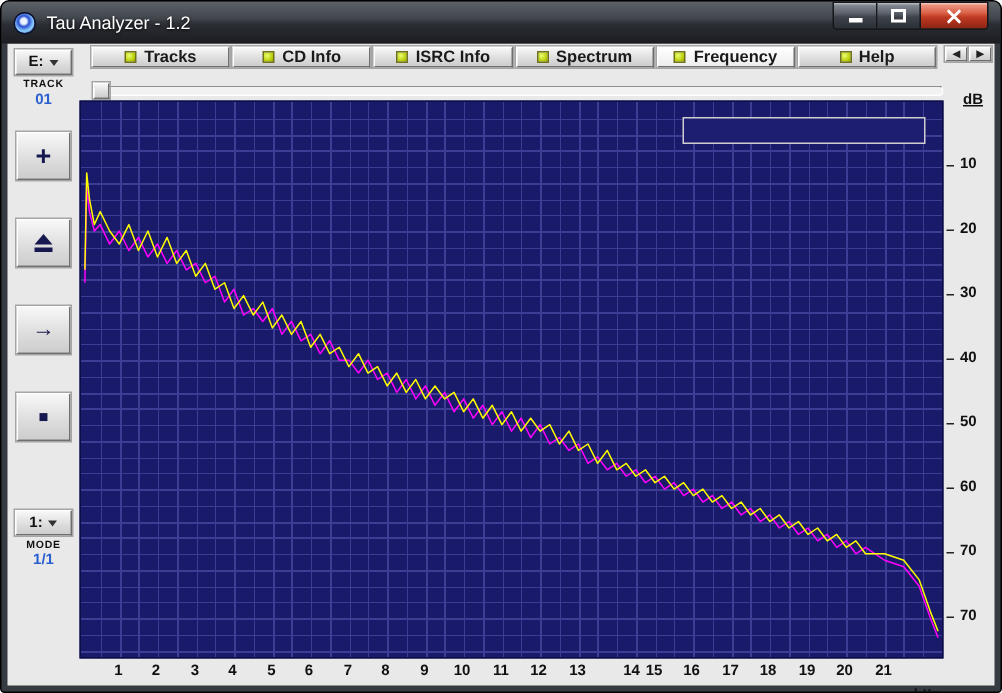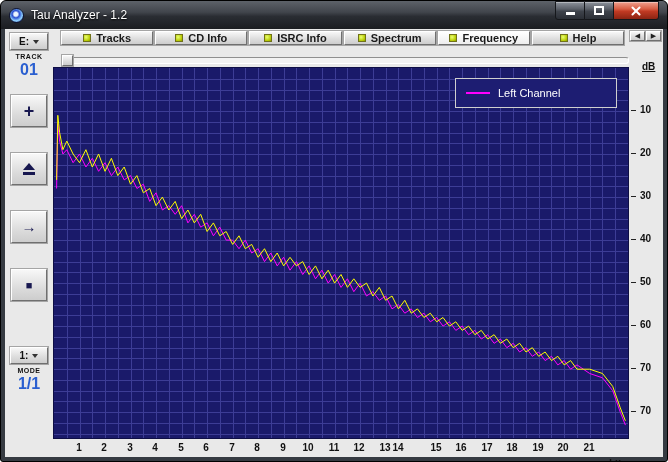--- a/index.html
+++ b/index.html
@@ -68,21 +68,21 @@
     border-top-color:#ffffff; border-left-color:#ffffff;
     box-shadow:0 0 0 1px #a5a5a5;
   }
   .dd-btn{
     width:38px; height:17px; margin-top:4px;
     display:flex; align-items:center; justify-content:center; gap:4px;
     font-size:10px; font-weight:bold; color:#111;
   }
   .dd-arrow{ width:0; height:0; border-left:3px solid transparent; border-right:3px solid transparent; border-top:4px solid #333; }
   .small-label{ font-size:7px; font-weight:bold; letter-spacing:.5px; color:#111; margin-top:3px; }
-  .big-value{ font-size:16px; font-weight:bold; color:#2a5fd0; margin-top:1px; }
+  .big-value{ font-size:10px; font-weight:bold; color:#2a5fd0; margin-top:1px; }
   .ctrl-btn{
     width:36px; height:32px; margin-top:26px;
     display:flex; align-items:center; justify-content:center;
   }
   .ctrl-btn.first{ margin-top:16px; }
   .icon-plus{ font-size:18px; font-weight:bold; color:#181850; line-height:14px; }
   .icon-arrow{ font-size:15px; font-weight:bold; color:#181850; line-height:14px; }
   .icon-stop{ font-size:11px; color:#181850; line-height:12px; }
   .eject-icon{ display:flex; flex-direction:column; align-items:center; gap:2px; }
   .eject-tri{ width:0; height:0; border-left:6px solid transparent; border-right:6px solid transparent; border-bottom:7px solid #181850; }
@@ -247,24 +247,20 @@
       </div>
 
       <div class="chart-row">
         <div class="chart">
             <svg width="574" height="370" style="display: block;">
               <path d="M13.5 0 V370 M26.5 0 V370 M38.5 0 V370 M51.5 0 V370 M64.5 0 V370 M77.5 0 V370 M89.5 0 V370 M102.5 0 V370 M115.5 0 V370 M128.5 0 V370 M140.5 0 V370 M153.5 0 V370 M166.5 0 V370 M179.5 0 V370 M191.5 0 V370 M204.5 0 V370 M217.5 0 V370 M230.5 0 V370 M242.5 0 V370 M255.5 0 V370 M268.5 0 V370 M281.5 0 V370 M293.5 0 V370 M306.5 0 V370 M319.5 0 V370 M332.5 0 V370 M344.5 0 V370 M357.5 0 V370 M370.5 0 V370 M383.5 0 V370 M395.5 0 V370 M408.5 0 V370 M421.5 0 V370 M434.5 0 V370 M446.5 0 V370 M459.5 0 V370 M472.5 0 V370 M485.5 0 V370 M497.5 0 V370 M510.5 0 V370 M523.5 0 V370 M536.5 0 V370 M548.5 0 V370 M561.5 0 V370 M0 11.5 H574 M0 22.5 H574 M0 32.5 H574 M0 43.5 H574 M0 54.5 H574 M0 65.5 H574 M0 75.5 H574 M0 86.5 H574 M0 97.5 H574 M0 108.5 H574 M0 118.5 H574 M0 129.5 H574 M0 140.5 H574 M0 151.5 H574 M0 161.5 H574 M0 172.5 H574 M0 183.5 H574 M0 194.5 H574 M0 204.5 H574 M0 215.5 H574 M0 226.5 H574 M0 237.5 H574 M0 247.5 H574 M0 258.5 H574 M0 269.5 H574 M0 280.5 H574 M0 290.5 H574 M0 301.5 H574 M0 312.5 H574 M0 323.5 H574 M0 333.5 H574 M0 344.5 H574 M0 355.5 H574 M0 366.5 H574 " stroke="#3d3d96" stroke-width="1" fill="none" shape-rendering="crispEdges"></path>
               <polyline points="2.6,120.5 3.8,55.9 5.6,73.1 8.9,86.0 12.8,81.7 19.1,94.7 25.5,86.0 31.9,99.0 38.3,90.3 44.6,103.3 51.0,94.7 57.4,107.6 63.8,99.0 70.2,111.9 76.5,107.6 82.9,120.5 89.3,116.2 95.7,133.4 102.0,124.8 108.4,142.0 114.8,137.7 121.2,146.3 127.6,137.7 133.9,154.9 140.3,146.3 146.7,159.2 153.1,154.9 159.4,167.8 165.8,159.2 172.2,172.1 178.6,172.1 185.0,180.7 191.3,172.1 197.7,185.0 204.1,180.7 210.5,193.6 216.8,185.0 223.2,197.9 229.6,189.3 236.0,202.2 242.4,193.6 248.7,206.5 255.1,197.9 261.5,210.8 267.9,202.2 274.2,215.1 280.6,206.5 287.0,219.4 293.4,210.8 299.8,223.7 306.1,215.1 312.5,228.0 318.9,223.7 325.3,232.3 331.6,228.0 338.0,240.9 344.4,236.6 350.8,245.2 357.2,240.9 363.5,249.5 369.9,245.2 376.3,253.8 382.7,249.5 389.0,258.1 395.4,253.8 401.8,262.4 408.2,258.1 414.6,266.7 420.9,262.4 427.3,271.0 433.7,266.7 440.1,275.3 446.4,271.0 452.8,279.7 459.2,275.3 465.6,284.0 472.0,279.7 478.3,288.3 484.7,284.0 491.1,292.6 497.5,288.3 503.8,296.9 510.2,292.6 516.6,301.2 523.0,296.9 535.7,305.5 548.5,309.8 558.7,322.7 566.3,344.2 571.4,357.1" fill="none" stroke="#ff00ff" stroke-width="1" stroke-linejoin="round"></polyline>
               <polyline points="2.6,111.9 3.8,47.3 5.6,64.5 8.9,81.7 12.8,73.1 19.1,86.0 25.5,94.7 31.9,81.7 38.3,99.0 44.6,86.0 51.0,103.3 57.4,90.3 63.8,107.6 70.2,99.0 76.5,116.2 82.9,107.6 89.3,124.8 95.7,120.5 102.0,137.7 108.4,129.1 114.8,142.0 121.2,133.4 127.6,150.6 133.9,142.0 140.3,154.9 146.7,146.3 153.1,163.5 159.4,154.9 165.8,167.8 172.2,163.5 178.6,176.4 185.0,167.8 191.3,180.7 197.7,176.4 204.1,189.3 210.5,180.7 216.8,193.6 223.2,185.0 229.6,197.9 236.0,189.3 242.4,197.9 248.7,193.6 255.1,206.5 261.5,197.9 267.9,210.8 274.2,202.2 280.6,215.1 287.0,206.5 293.4,219.4 299.8,210.8 306.1,219.4 312.5,215.1 318.9,228.0 325.3,219.4 331.6,232.3 338.0,228.0 344.4,240.9 350.8,232.3 357.2,245.2 363.5,240.9 369.9,249.5 376.3,245.2 382.7,253.8 389.0,249.5 395.4,258.1 401.8,253.8 408.2,262.4 414.6,258.1 420.9,266.7 427.3,262.4 433.7,271.0 440.1,266.7 446.4,275.3 452.8,271.0 459.2,279.7 465.6,275.3 472.0,284.0 478.3,279.7 484.7,288.3 491.1,284.0 497.5,292.6 503.8,288.3 510.2,296.9 516.6,292.6 523.0,301.2 535.7,301.2 548.5,305.5 558.7,318.4 566.3,339.9 571.4,352.8" fill="none" stroke="#ffff00" stroke-width="1" stroke-linejoin="round"></polyline>
             </svg>
           <div class="legend">
-            <div class="legend-row">
-              <span class="legend-swatch" style="background: rgb(255, 0, 255);"></span>
-              <span>Left Channel</span>
-            </div>
           </div>
         </div>
         <div class="ylabels">
           <span class="y-unit">dB</span>
         <span class="ytick" style="top: 37px;">10</span>
             <span class="ytick" style="top: 80px;">20</span>
             <span class="ytick" style="top: 123px;">30</span>
             <span class="ytick" style="top: 166px;">40</span>
             <span class="ytick" style="top: 209px;">50</span>
             <span class="ytick" style="top: 252px;">60</span>
@@ -282,21 +278,21 @@
             <span class="xtick" style="left: 102px;">4</span>
             <span class="xtick" style="left: 128px;">5</span>
             <span class="xtick" style="left: 153px;">6</span>
             <span class="xtick" style="left: 179px;">7</span>
             <span class="xtick" style="left: 204px;">8</span>
             <span class="xtick" style="left: 230px;">9</span>
             <span class="xtick" style="left: 255px;">10</span>
             <span class="xtick" style="left: 281px;">11</span>
             <span class="xtick" style="left: 306px;">12</span>
             <span class="xtick" style="left: 332px;">13</span>
-            <span class="xtick" style="left: 345px;">14</span>
+            <span class="xtick" style="left: 368px;">14</span>
             <span class="xtick" style="left: 383px;">15</span>
             <span class="xtick" style="left: 408px;">16</span>
             <span class="xtick" style="left: 434px;">17</span>
             <span class="xtick" style="left: 459px;">18</span>
             <span class="xtick" style="left: 485px;">19</span>
             <span class="xtick" style="left: 510px;">20</span>
             <span class="xtick" style="left: 536px;">21</span>
           </div>
         <div class="bottom-corner"></div>
       </div>

